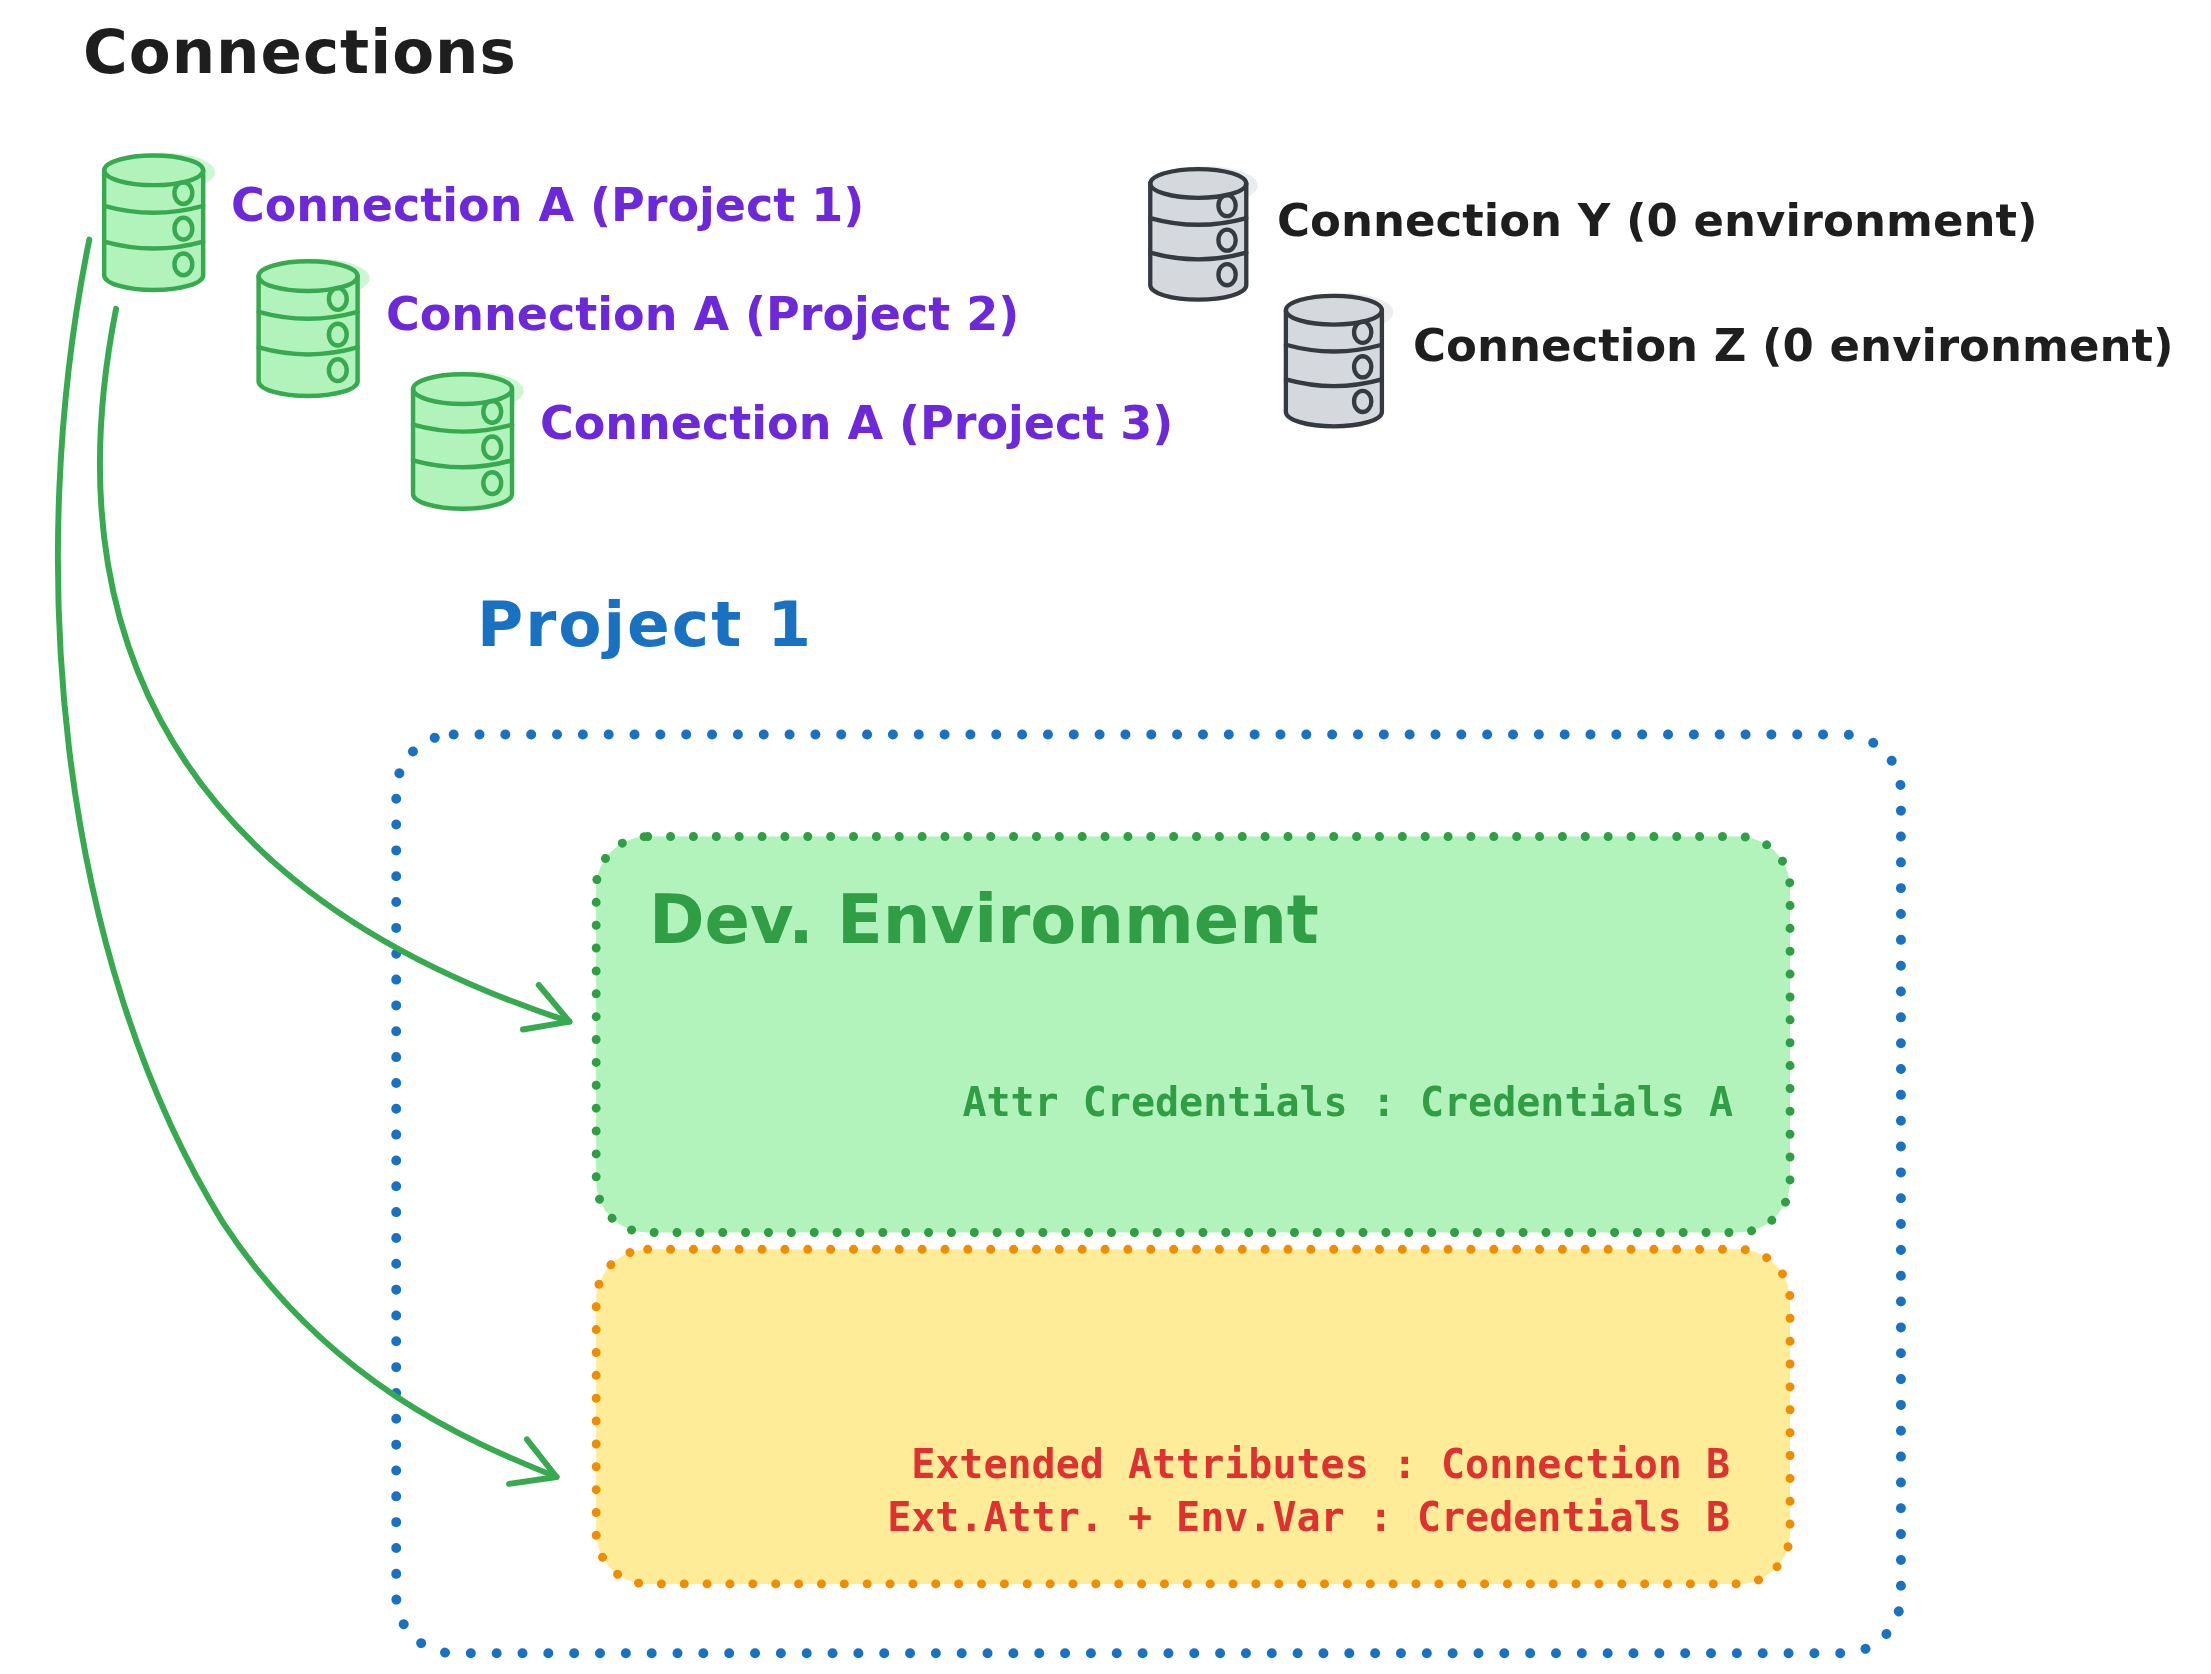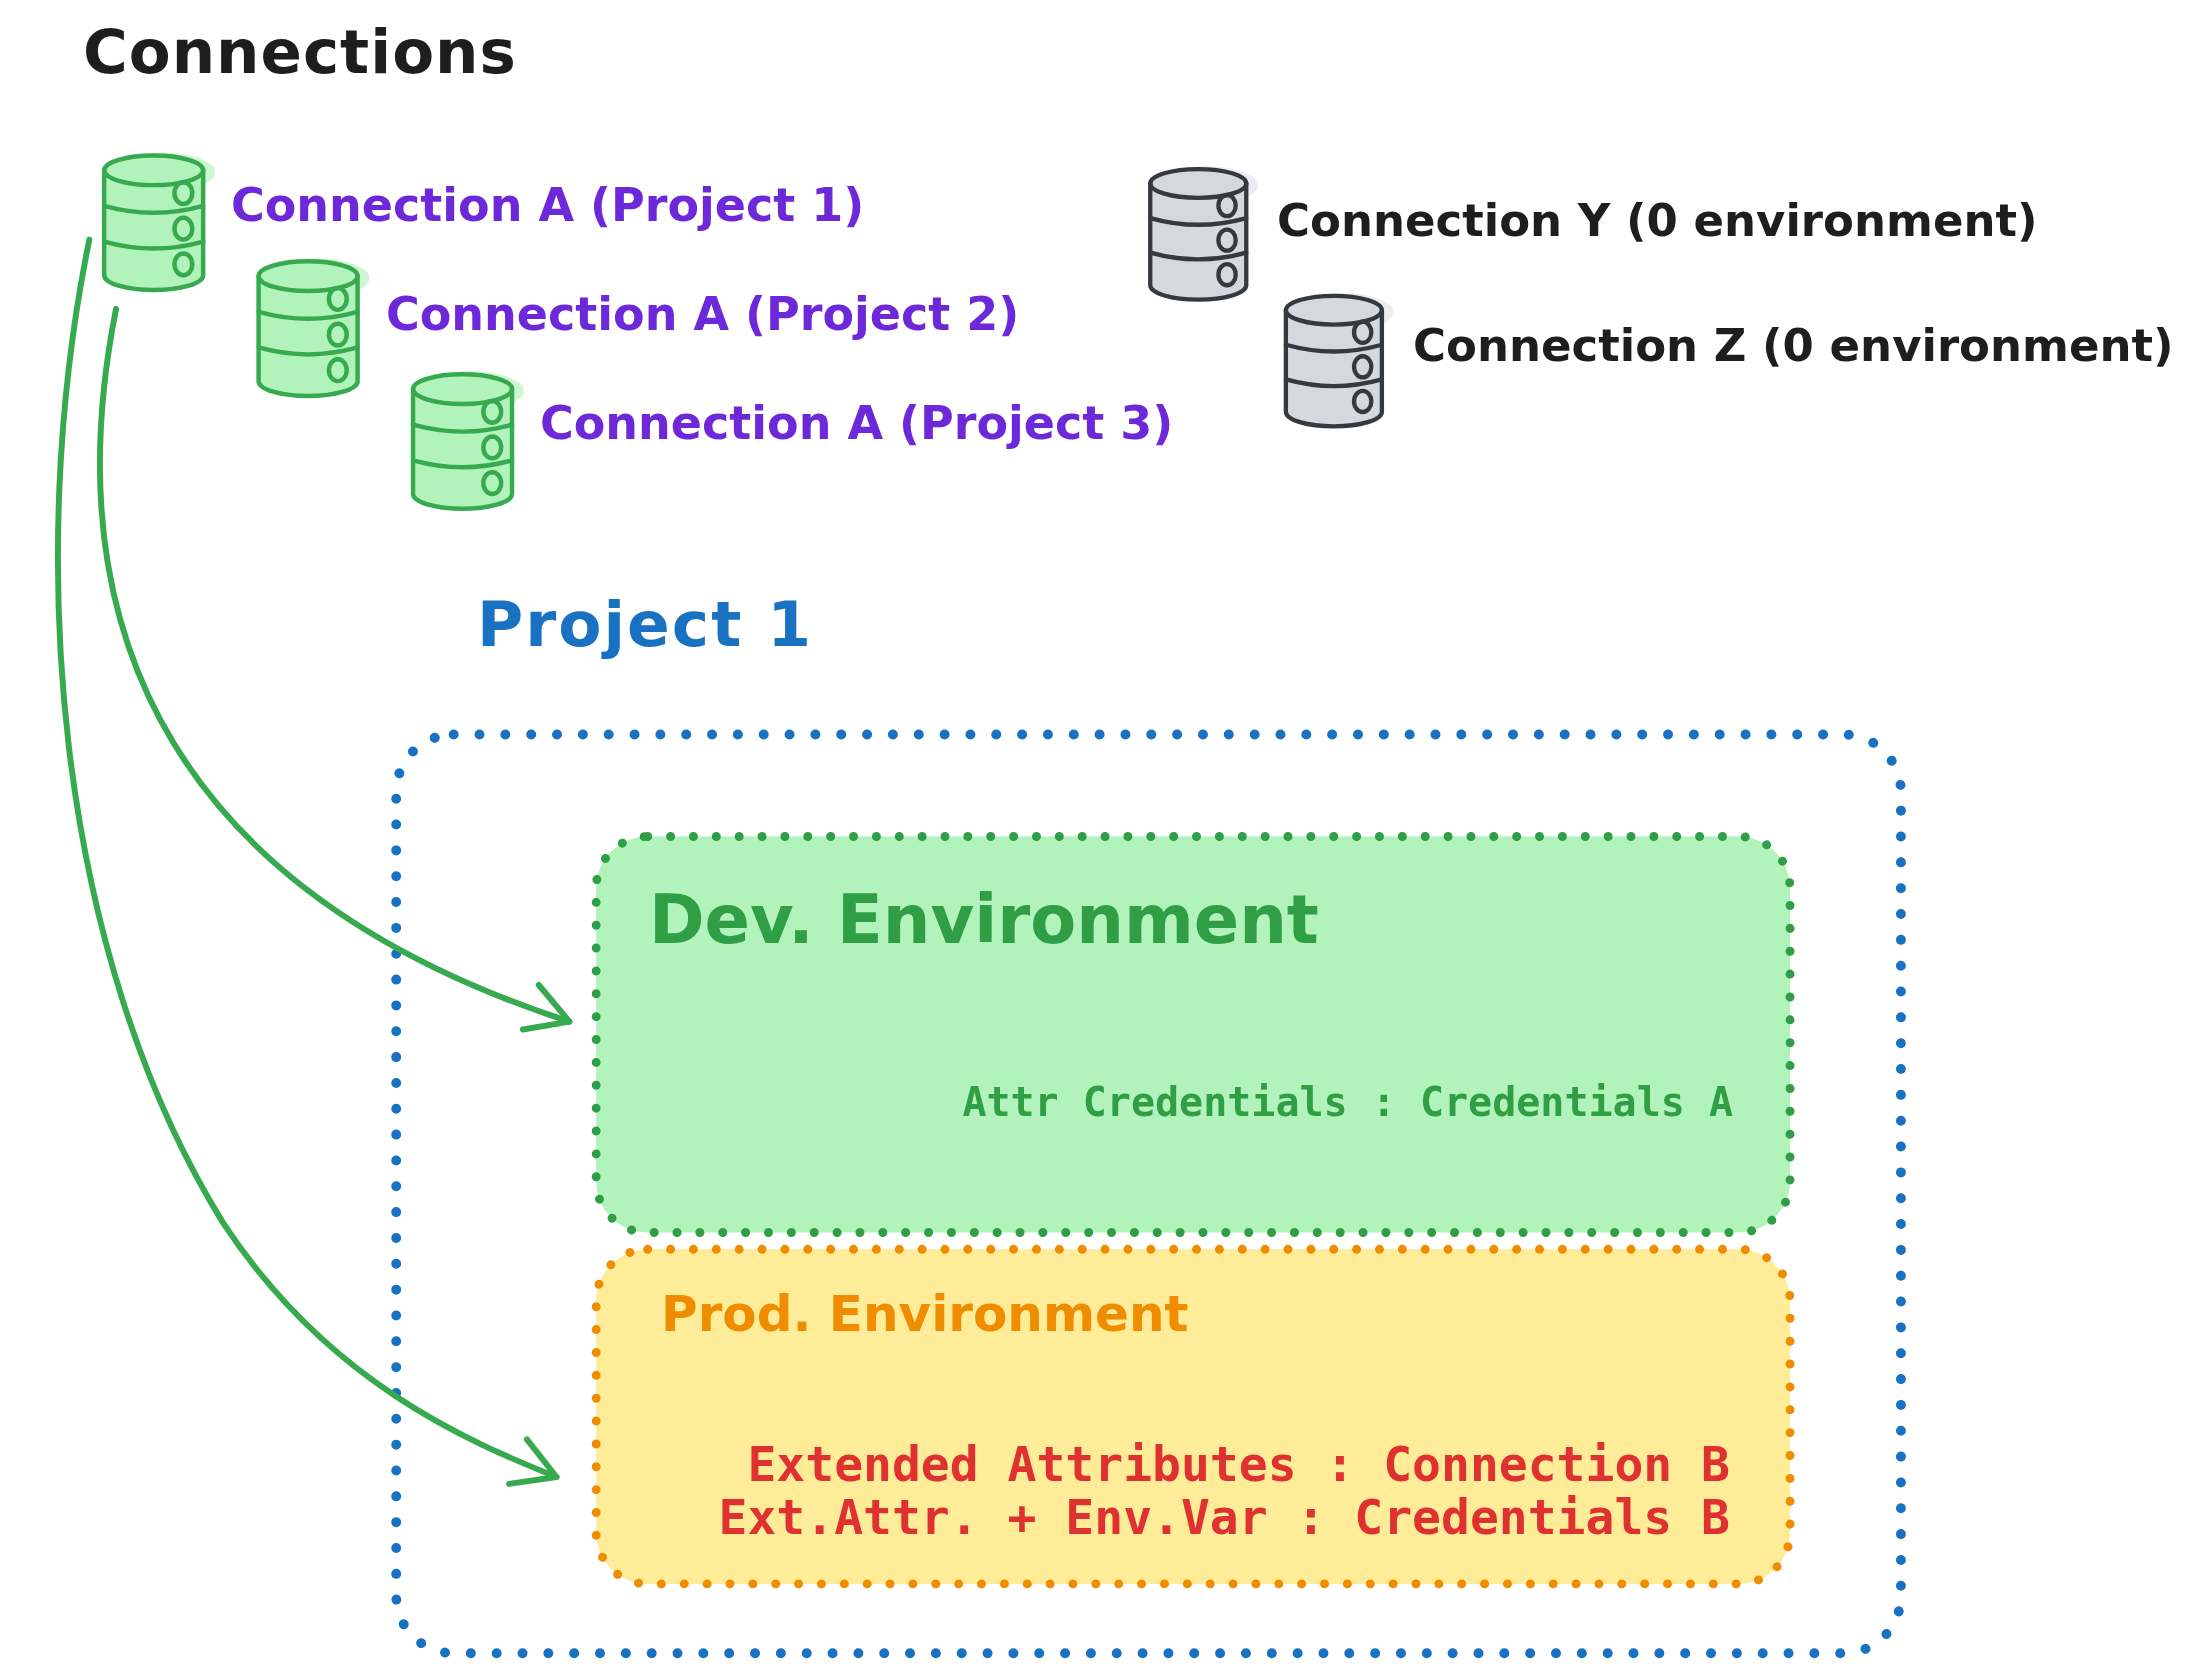--- a/index.html
+++ b/index.html
@@ -35,21 +35,21 @@
   .t{position:absolute;white-space:nowrap;}
   .hand{font-family:"DejaVu Sans","Liberation Sans",sans-serif;font-weight:600;}
   .mono{font-family:"DejaVu Sans Mono","Liberation Mono",monospace;font-weight:700;}
   .diagram-title{font-size:61px;font-weight:700;color:#1e1e1e;letter-spacing:1px;}
   .green-label{font-size:46px;color:#6d28d9;}
   .black-label{font-size:45px;color:#1e1e1e;}
   .project-title{font-size:63px;font-weight:700;color:#1971c2;letter-spacing:2px;}
   .env-title-dev{font-size:67px;color:#2f9e44;margin-top:12px;}
   .env-title-prod{font-size:50px;color:#f08c00;}
   .map-dev{font-size:40px;color:#2f9e44;text-align:right;width:1089px;}
-  .map-prod{font-size:48px;color:#e03131;text-align:right;width:1086px;line-height:53px;}
+  .map-prod{font-size:40px;color:#e03131;text-align:right;width:1086px;line-height:53px;}
 </style>
 </head>
 <body>
 
 <div class="canvas">
 
   <svg class="layer" width="2212" height="1674" viewBox="0 0 2234 1691">
 
     <rect class="box blue" x="400" y="742" width="1520" height="928" rx="58"></rect>
 
@@ -135,20 +135,19 @@
   <div class="t hand green-label" style="left:540px;top:396px">Connection A (Project 3)</div>
 
   <div class="t hand black-label" style="left:1277px;top:194px">Connection Y (0 environment)</div>
   <div class="t hand black-label" style="left:1413px;top:319px">Connection Z (0 environment)</div>
 
   <div class="t hand project-title" style="left:477px;top:588px">Project 1</div>
 
   <div class="t hand env-title-dev" style="left:649px;top:869px">Dev. Environment</div>
   <div class="t mono map-dev" style="left:644px;top:1079px">Attr Credentials : Credentials A</div>
 
-  <div class="t hand env-title-prod" style="left:661px;top:1285px">Prod. Environment</div>
   <div class="t mono map-prod" style="left:644px;top:1438px">
     <div>Extended Attributes : Connection B</div>
     <div>Ext.Attr. + Env.Var : Credentials B</div>
   </div>
 
 </div>
 
 
 </body></html>

